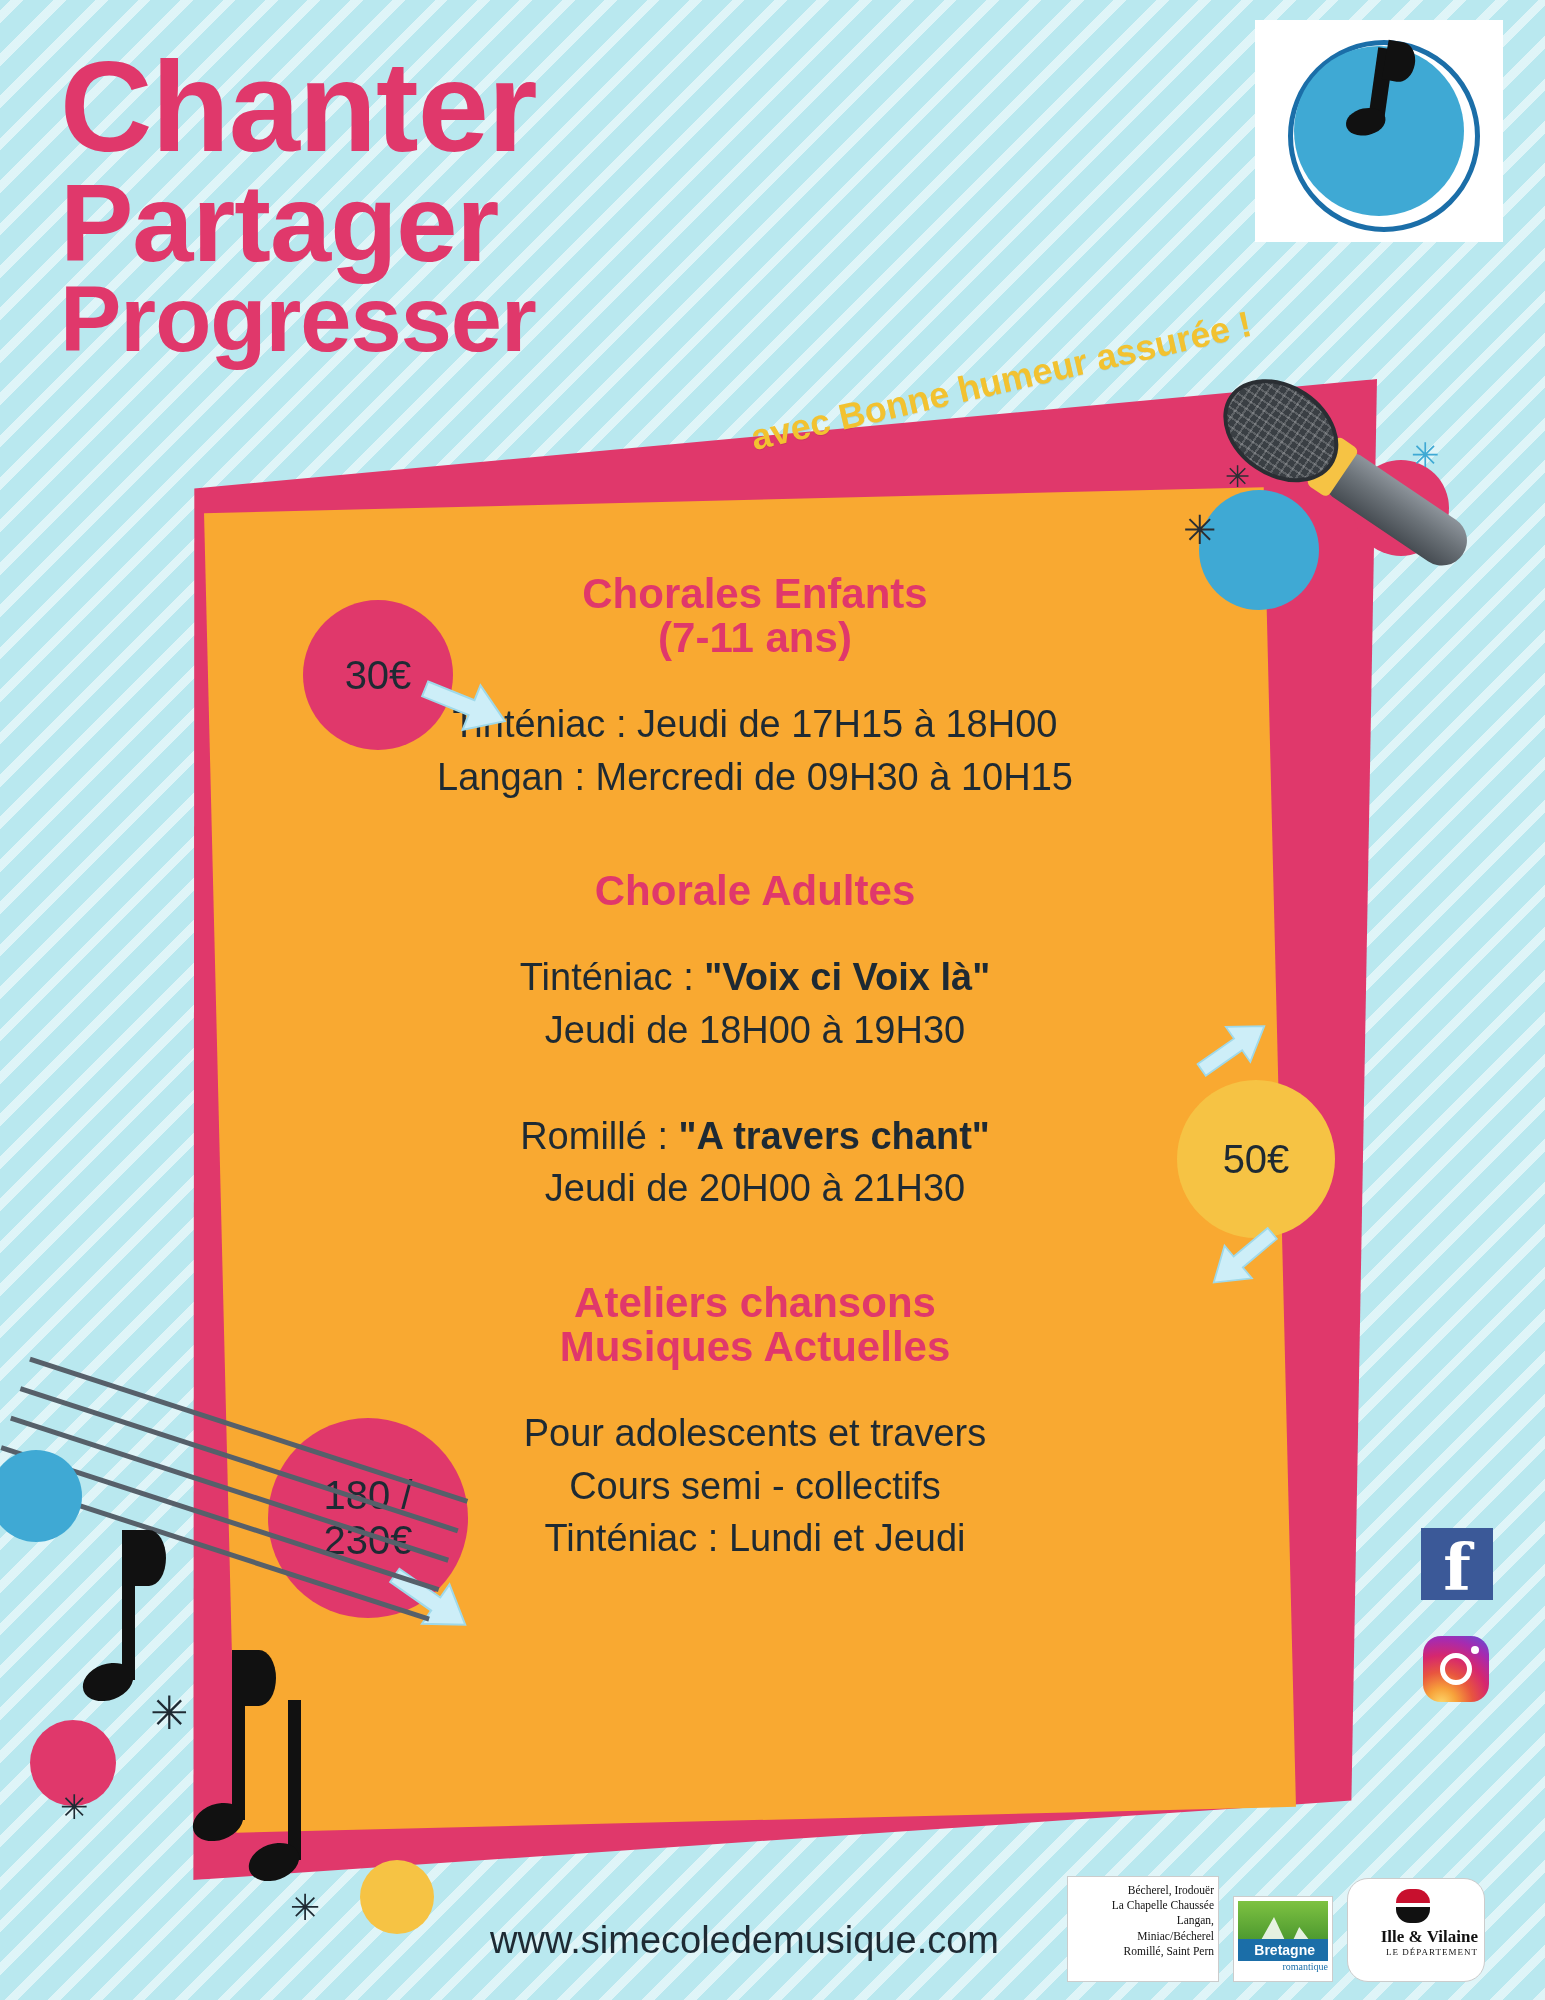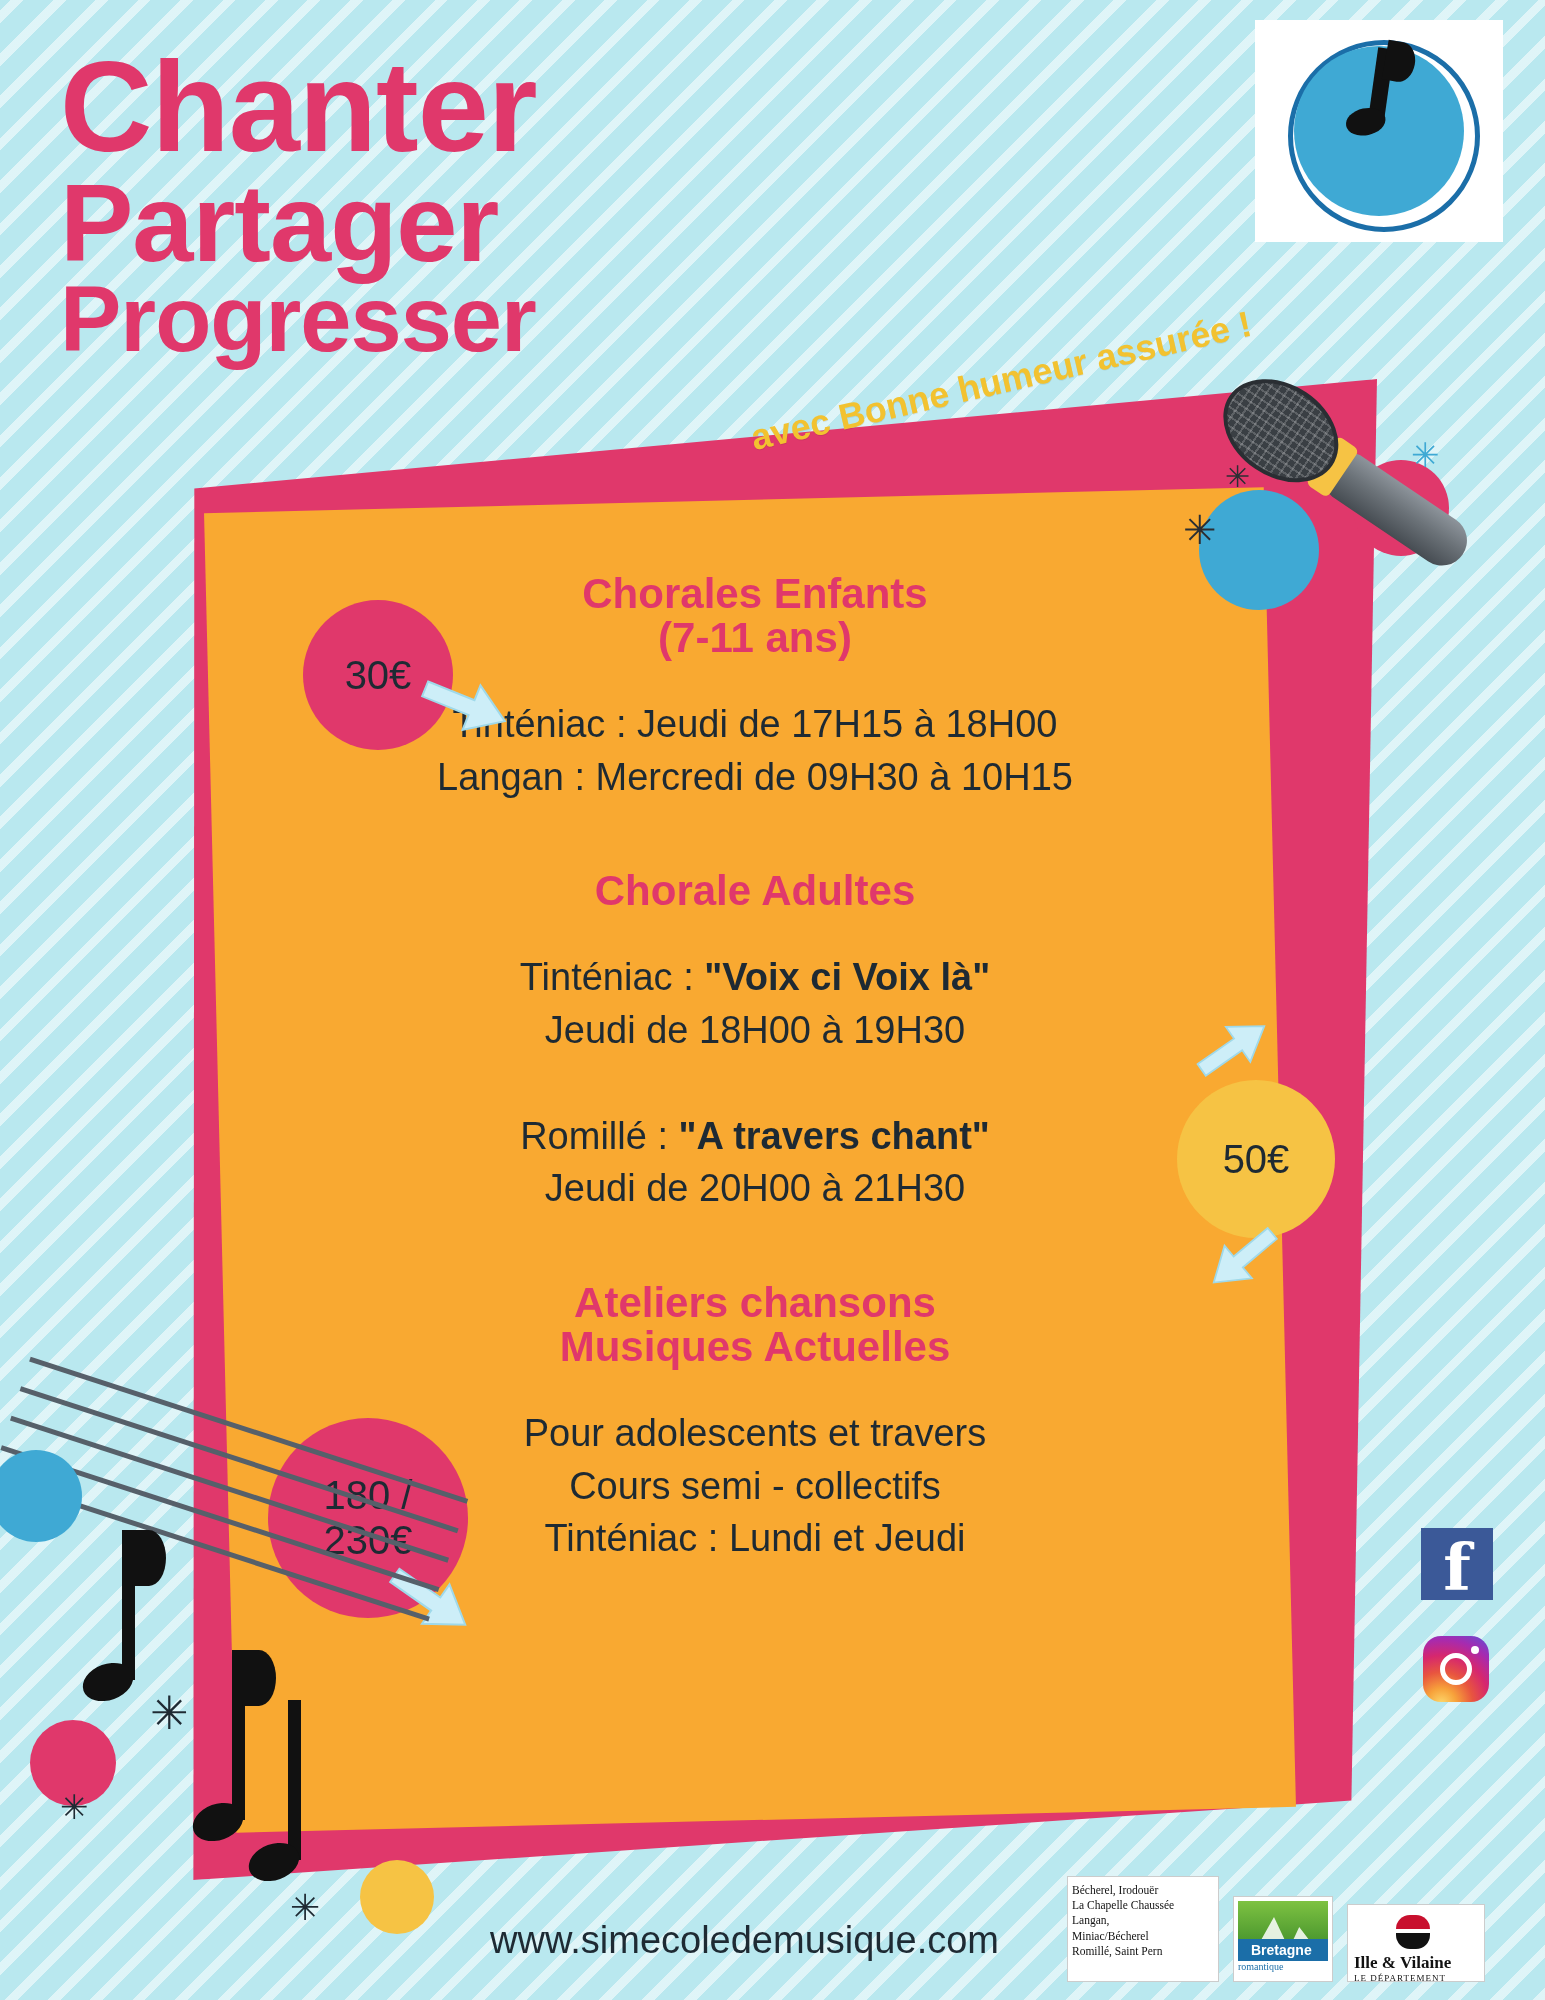--- a/index.html
+++ b/index.html
@@ -428,21 +428,21 @@
     bottom: 18px;
     display: flex;
     align-items: flex-end;
     gap: 14px;
     z-index: 30;
   }
   .f-box {
     background: #fff;
     border: 1px solid #ccc;
     box-sizing: border-box;
-    text-align: left;
+    text-align: right;
   }
   .f-cc {
     width: 152px; height: 106px;
     padding: 6px 4px;
     font-size: 11.5px;
     line-height: 1.32;
     color: #111;
     font-family: "Liberation Serif", serif;
   }
   .f-br {
@@ -470,23 +470,24 @@
     font-weight: bold;
     padding: 3px 13px;
     font-family: "Liberation Sans", sans-serif;
   }
   .f-br .lbl2 {
     font-size: 10px;
     color: #1b6ea8;
     font-family: "Liberation Serif", serif;
   }
   .f-iv {
-    width: 138px; height: 78px;
+    width: 138px; height: 104px;
     padding: 8px 6px;
     font-family: "Liberation Serif", serif;
+    border-radius: 21px;
   }
   .f-iv .marks {
     height: 40px;
     position: relative;
   }
   .f-iv .m-red {
     position:absolute; left: 42px; top: 2px;
     width: 34px; height: 14px;
     background: #c8102e;
     border-radius: 14px 14px 0 0 / 14px 14px 0 0;

